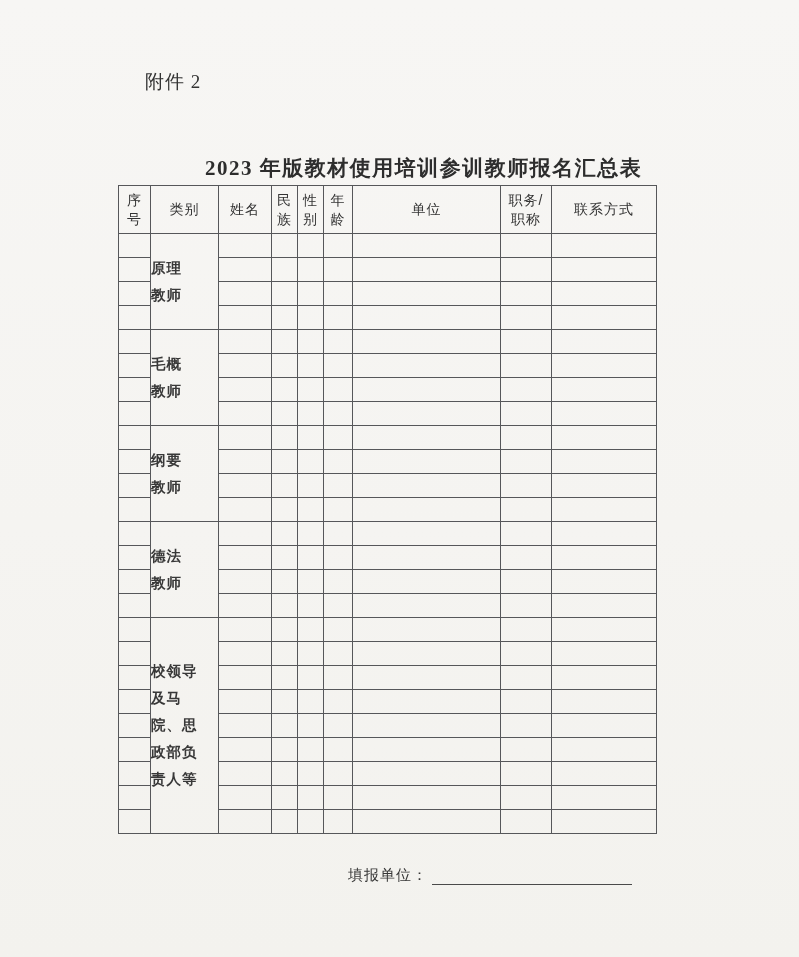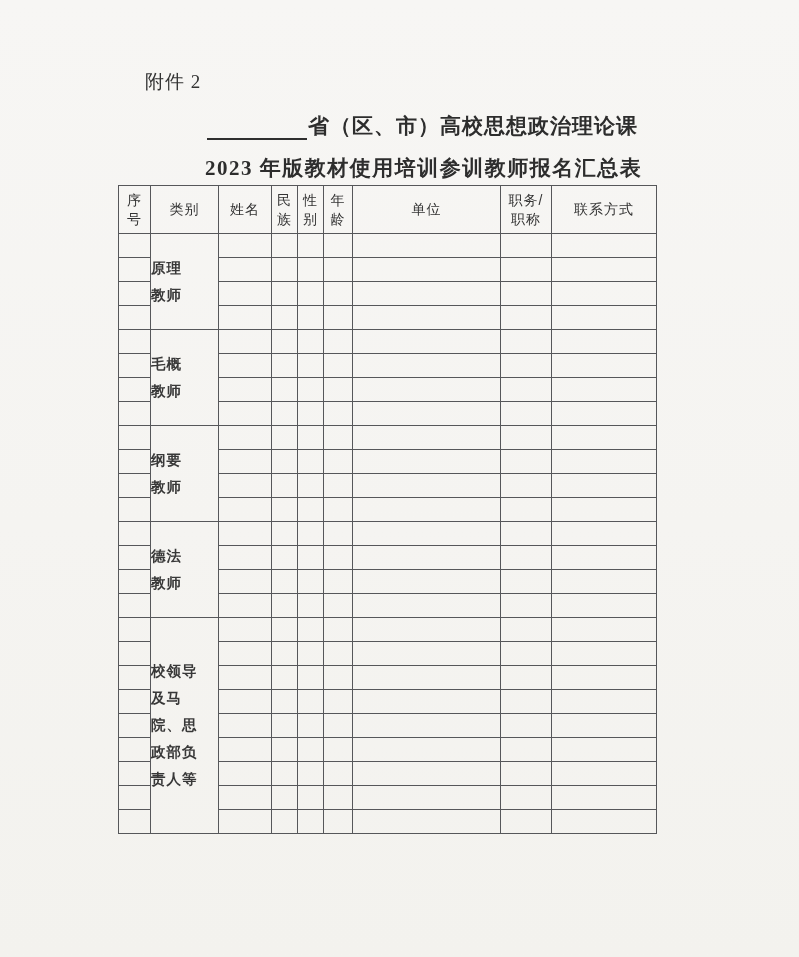--- a/index.html
+++ b/index.html
@@ -120,23 +120,20 @@
     margin-left: 4px;
   }
 </style>
 </head>
 <body>
 
 <div class="doc-page">
 
   <div class="attachment-label">附件 2</div>
 
-  <div class="title-line1">
-    <span class="blank-underline"></span><span>省（区、市）高校思想政治理论课</span>
-  </div>
 
   <div class="title-line2">2023 年版教材使用培训参训教师报名汇总表</div>
 
   <table class="reg-table" id="reg-table">
       <colgroup>
         <col style="width: 32px;">
         <col style="width: 68px;">
         <col style="width: 53px;">
         <col style="width: 26px;">
         <col style="width: 26px;">
@@ -452,14 +449,17 @@
           <td></td>
           <td></td>
           <td></td>
           <td></td>
           <td></td>
         </tr>
       </tbody>
     </table>
 
 
+  <div class="report-unit-line">
+    <span>填报单位：</span><span class="report-unit-blank"></span>
+  </div>
 
 </div>
 
 </body></html>

